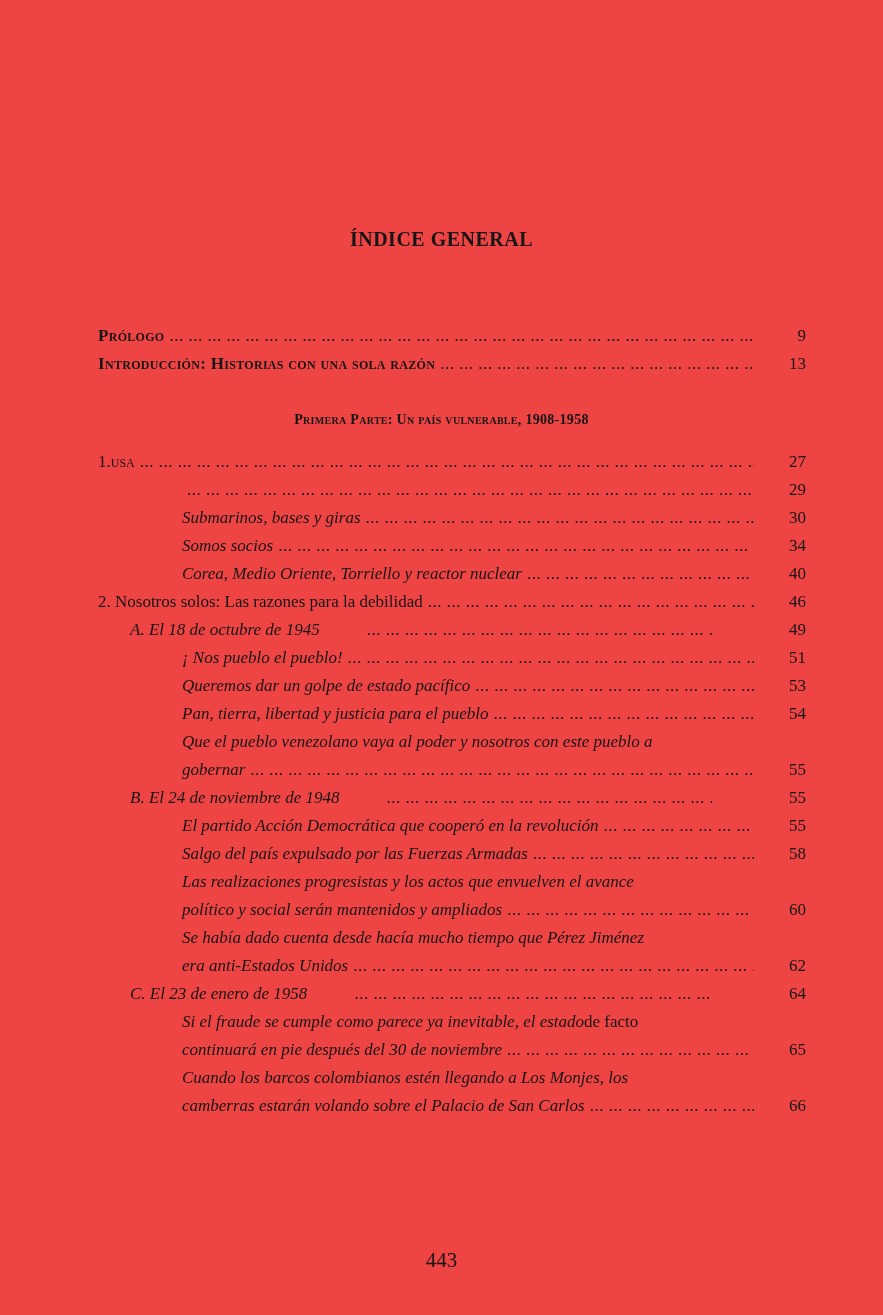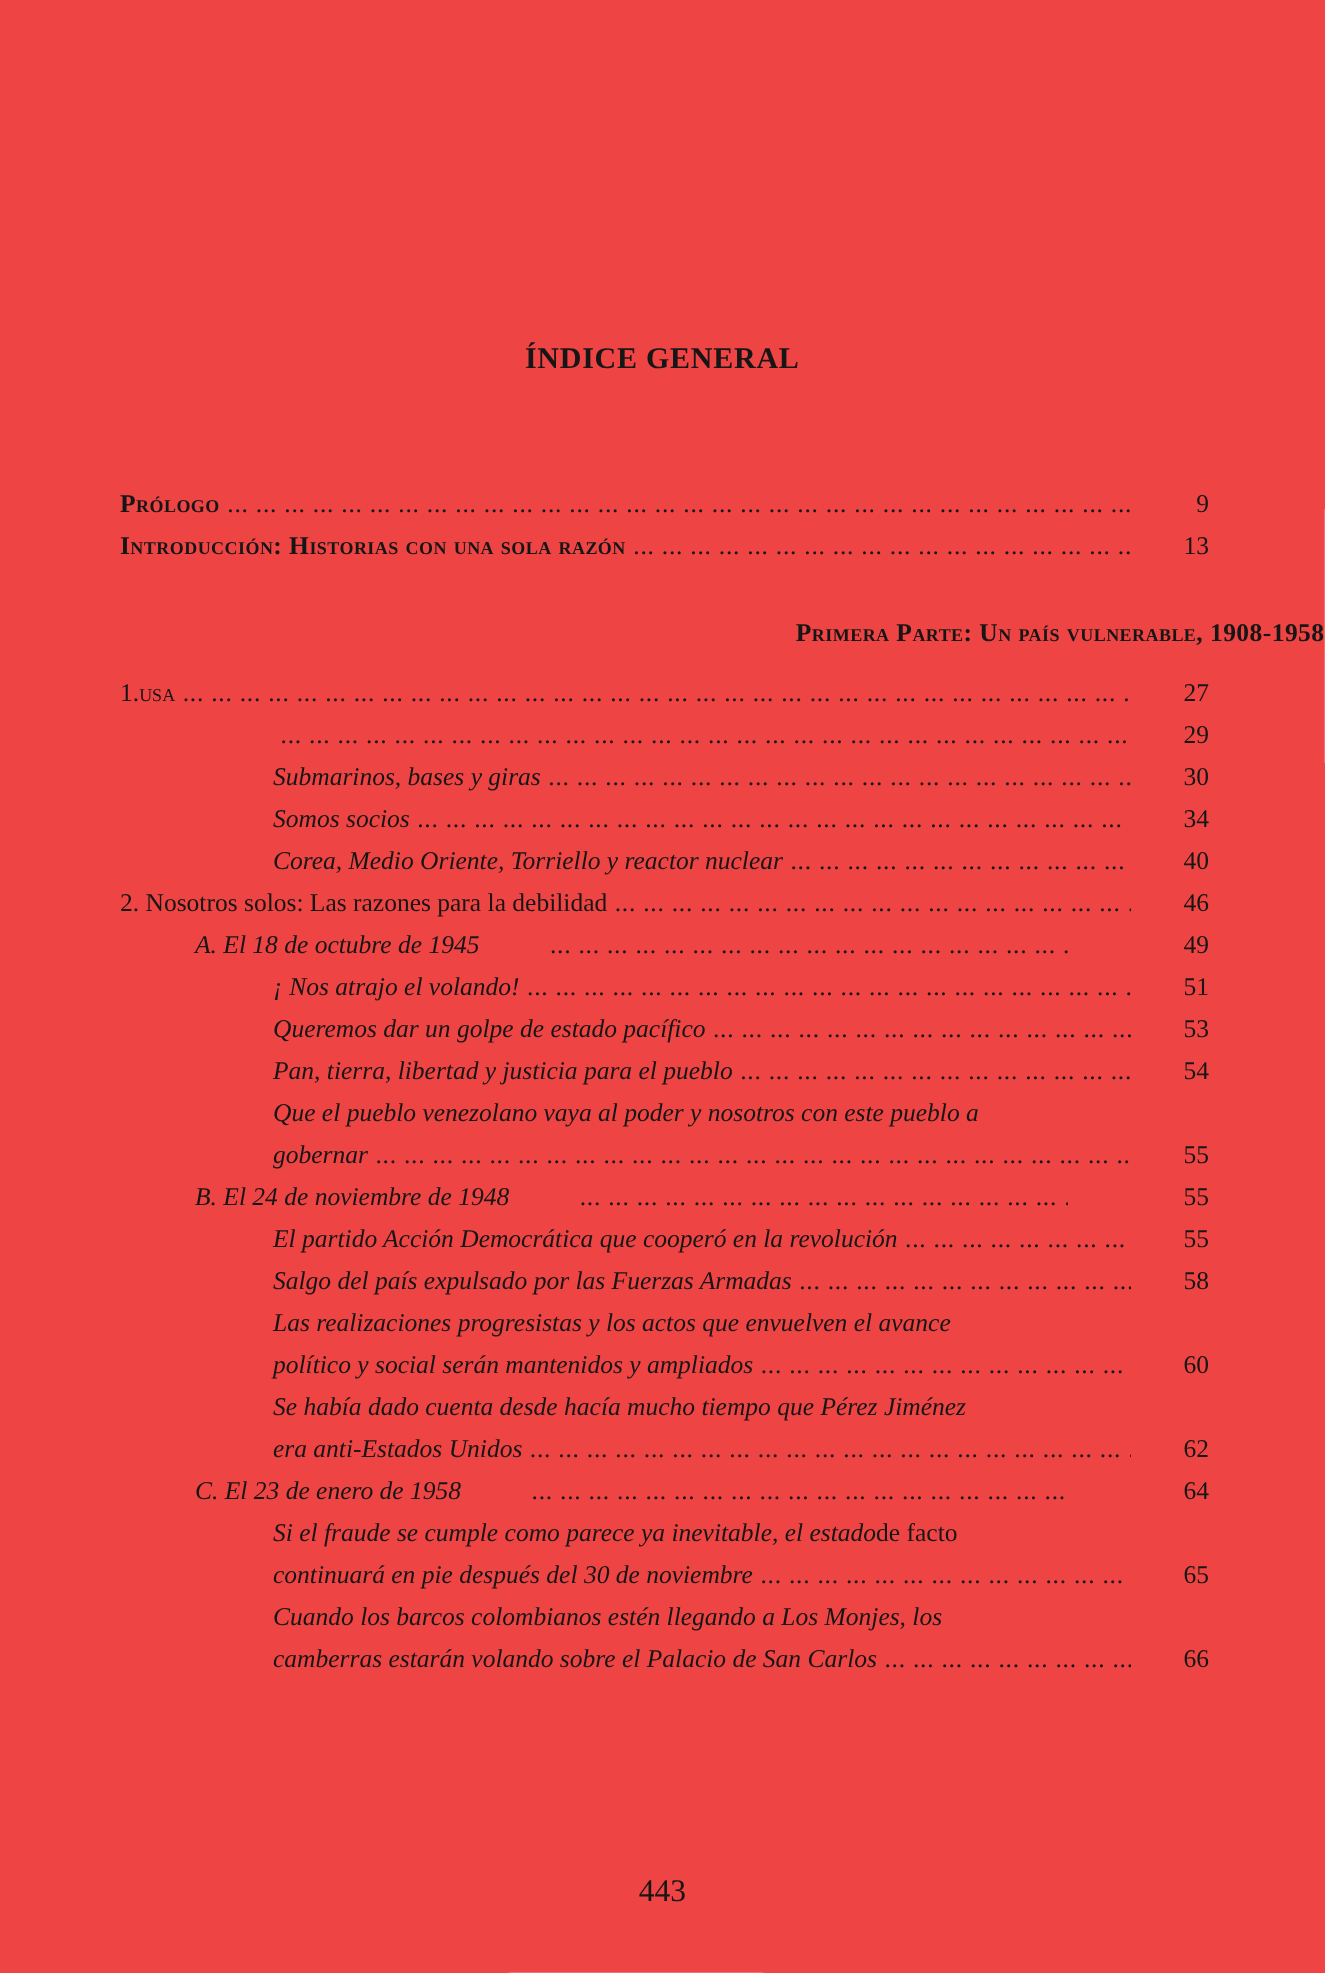--- a/index.html
+++ b/index.html
@@ -20,39 +20,39 @@
     font-weight: bold;
     letter-spacing: 0.5px;
   }
   .front-list {
     position: absolute;
     top: 322px; left: 80px; right: 77px;
   }
   .part-heading {
     position: absolute;
     top: 412px; left: 0; right: 0;
-    text-align: right;
-    font-size: 17px;
+    text-align: center;
+    font-size: 14px;
     font-weight: bold;
     font-variant: small-caps;
     letter-spacing: 0.3px;
   }
   .entries {
     position: absolute;
     top: 448px; left: 80px; right: 77px;
   }
   .toc-row {
     display: flex;
     align-items: baseline;
     height: 28px;
     line-height: 28px;
     font-size: 17px;
     white-space: nowrap;
   }
-  .indent-0 { padding-left: 0; }
+  .indent-0 { padding-left: 0; margin-left: 18px; }
   .indent-1 { padding-left: 50px; gap: 42px; }
   .indent-2 { padding-left: 102px; }
   .seg { flex: 0 0 auto; }
   .s-r  { font-style: normal; }
   .s-i  { font-style: italic; }
   .s-sc { font-variant: small-caps; }
   .s-scb{ font-variant: small-caps; font-weight: bold; letter-spacing: 0.3px; }
   .leader {
     flex: 1 1 auto;
     min-width: 0;
@@ -125,21 +125,21 @@
         <span class="seg s-r">2. Nosotros solos: Las razones para la debilidad</span>
         <span class="leader">... ... ... ... ... ... ... ... ... ... ... ... ... ... ... ... ... ... ... ... ... ... ... ... ... ... ... ... ... ... ... ... ... ... ... ... ... ... ... ... ... ... ... ... ...</span>
         <span class="pagenum">46</span>
       </div>
       <div class="toc-row indent-1">
         <span class="seg s-i">A. El 18 de octubre de 1945</span>
         <span class="leader">... ... ... ... ... ... ... ... ... ... ... ... ... ... ... ... ... ... ... ... ... ... ... ... ... ... ... ... ... ... ... ... ... ... ... ... ... ... ... ... ... ... ... ... ...</span>
         <span class="pagenum">49</span>
       </div>
       <div class="toc-row indent-2">
-        <span class="seg s-i">¡ Nos atrajo el volando!</span>
+        <span class="seg s-i">¡ Nos pueblo el pueblo!</span>
         <span class="leader">... ... ... ... ... ... ... ... ... ... ... ... ... ... ... ... ... ... ... ... ... ... ... ... ... ... ... ... ... ... ... ... ... ... ... ... ... ... ... ... ... ... ... ... ...</span>
         <span class="pagenum">51</span>
       </div>
       <div class="toc-row indent-2">
         <span class="seg s-i">Queremos dar un golpe de estado pacífico </span>
         <span class="leader">... ... ... ... ... ... ... ... ... ... ... ... ... ... ... ... ... ... ... ... ... ... ... ... ... ... ... ... ... ... ... ... ... ... ... ... ... ... ... ... ... ... ... ... ...</span>
         <span class="pagenum">53</span>
       </div>
       <div class="toc-row indent-2">
         <span class="seg s-i">Pan, tierra, libertad y justicia para el pueblo</span>

